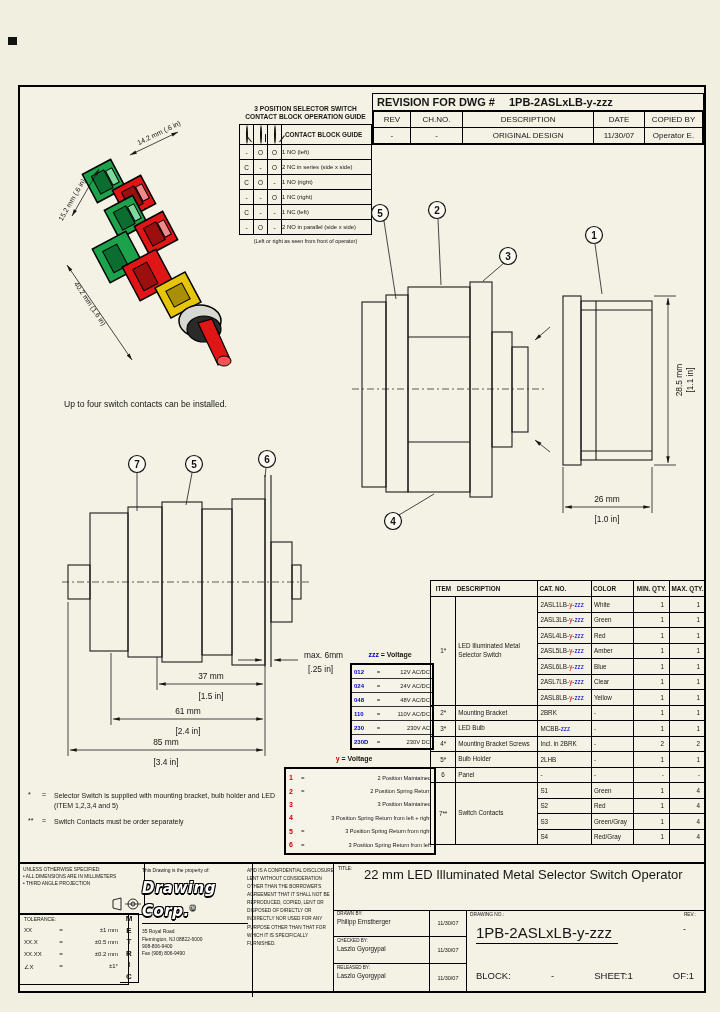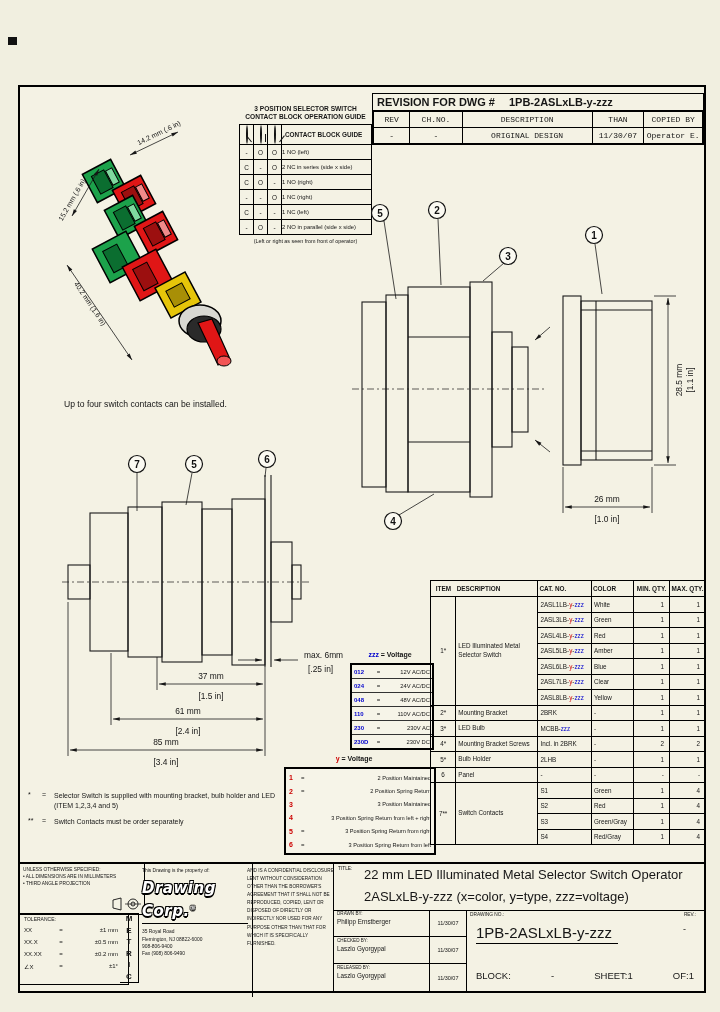--- a/index.html
+++ b/index.html
@@ -7,21 +7,21 @@
        font-family:"Liberation Sans",sans-serif;color:#161616;}
   .corner-mark{position:absolute;left:8px;top:37px;width:9px;height:8px;background:#111;}
   .frame{position:absolute;left:18px;top:85px;width:684px;height:904px;border:2px solid #000;
          background:#f4f2e4;}
   .abs{position:absolute;}
 
   
   .rev{left:352px;top:6px;width:330px;border:1.5px solid #000;}
   .rev-title{border-bottom:1.5px solid #000;font-size:11px;font-weight:bold;padding:2px 4px;
              display:flex;gap:14px;align-items:center;}
-  .rev table{border-collapse:collapse;width:100%;font-family:Liberation Mono, monospace;}
+  .rev table{border-collapse:collapse;width:100%;}
   .rev th,.rev td{border:1px solid #000;font-size:8px;text-align:center;height:15px;padding:0 2px;}
   .rev th{font-weight:normal;}
   .rev .cw0{width:34px}.rev .cw1{width:50px}.rev .cw2{width:136px}.rev .cw3{width:48px}.rev .cw4{width:56px}
 
   
   .cg{left:219px;top:18px;width:133px;}
   .cg-title{font-size:6.6px;font-weight:bold;text-align:center;line-height:1.25;}
   .cg table{border-collapse:collapse;margin-top:3px;width:100%;}
   .cg th,.cg td{border:1px solid #000;padding:0;}
   .cg th{height:19px;}
@@ -143,21 +143,21 @@
       <div class="rev-title">
         <span>REVISION FOR DWG #</span>
         <span>1PB-2ASLxLB-y-zzz</span>
       </div>
       <table>
         <tbody>
             <tr>
           <th class="cw0">REV</th>
           <th class="cw1">CH.NO.</th>
           <th class="cw2">DESCRIPTION</th>
-          <th class="cw3">THAN</th>
+          <th class="cw3">DATE</th>
           <th class="cw4">COPIED BY</th>
         </tr>
         <tr>
           <td>-</td>
           <td>-</td>
           <td>ORIGINAL DESIGN</td>
           <td>11/30/07</td>
           <td>Operator E.</td>
         </tr>
       </tbody>
@@ -680,21 +680,20 @@
           <div>Flemington, NJ 08822-6000</div>
           <div>908-806-9400</div>
           <div>Fax (908) 806-9490</div>
         </div>
         <div class="confid">AND IS A CONFIDENTIAL DISCLOSURE LENT WITHOUT CONSIDERATION OTHER THAN THE BORROWER'S AGREEMENT THAT IT SHALL NOT BE REPRODUCED, COPIED, LENT OR DISPOSED OF DIRECTLY OR INDIRECTLY NOR USED FOR ANY PURPOSE OTHER THAN THAT FOR WHICH IT IS SPECIFICALLY FURNISHED.</div>
       </div>
       <div class="tb-right">
         <div class="title-area">
           <div class="title-label">TITLE:</div>
           <div class="t1">22 mm LED Illuminated Metal Selector Switch Operator</div>
-          <div class="t2">2ASLxLB-y-zzz (x=color, y=type, zzz=voltage)</div>
         </div>
         <div class="sigs">
           <div class="sig-row">
             <div class="sig-main">
               <div class="sig-label">DRAWN BY:</div>
               <div class="sig-name">Philipp Ernstberger</div>
             </div>
             <div class="sig-date">11/30/07</div>
           </div>
           <div class="sig-row">

